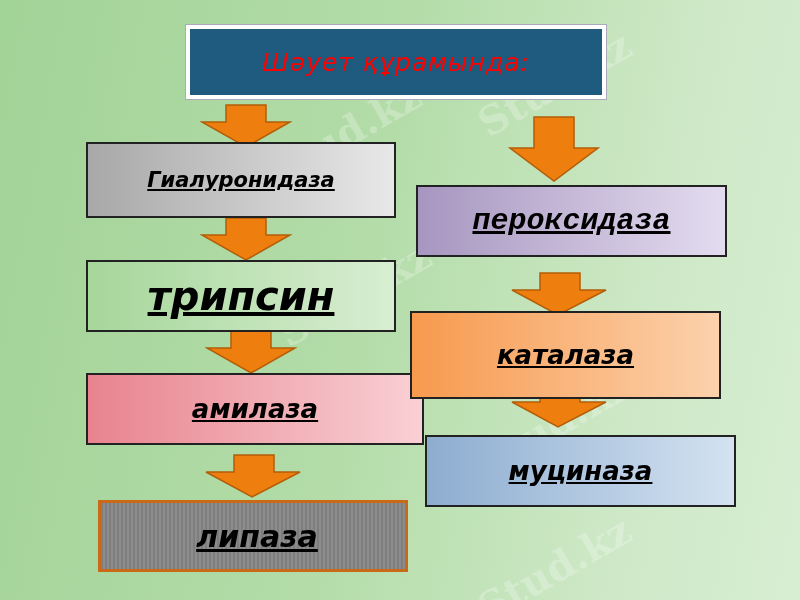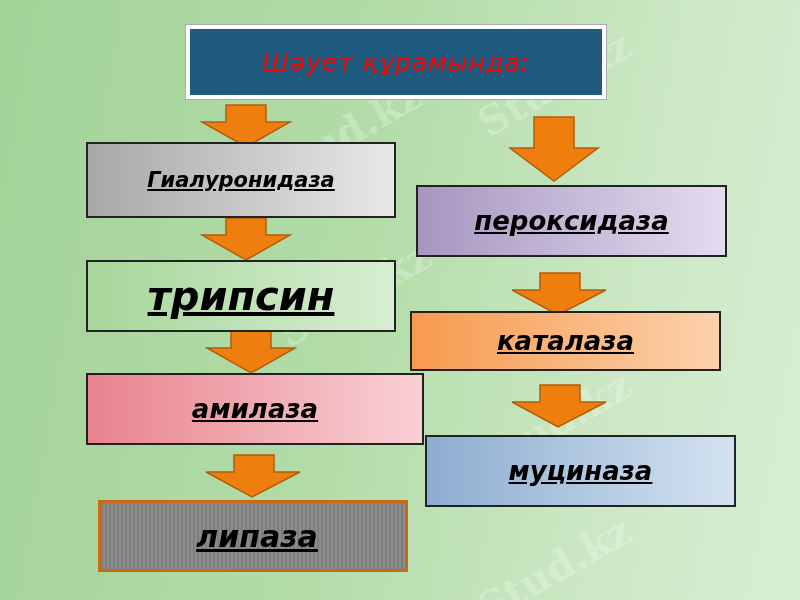--- a/index.html
+++ b/index.html
@@ -75,20 +75,20 @@
   <span style="font-size:40px;">трипсин</span>
 </div>
 <div class="box" style="left:86px;top:373px;width:338px;height:72px;background:linear-gradient(90deg,#e8838e,#f9d0d5);">
   <span style="font-size:26px;">амилаза</span>
 </div>
 <div class="box" style="left:98px;top:500px;width:310px;height:72px;border:3px solid #c86a18;background:repeating-linear-gradient(90deg,#7e7e7e 0,#7e7e7e 2px,#8c8c8c 2px,#8c8c8c 4px);">
   <span style="font-size:30px;padding-left:8px;">липаза</span>
 </div>
 
 <div class="box" style="left:416px;top:185px;width:311px;height:72px;background:linear-gradient(90deg,#a796c0,#e3dcef);">
-  <span style="font-size:26px;">пероксидаза</span>
+  <span style="font-size:30px;font-family:Liberation Mono, monospace;">пероксидаза</span>
 </div>
-<div class="box" style="left:410px;top:311px;width:311px;height:60px;background:linear-gradient(90deg,#f79a4e,#fcd1ac);">
+<div class="box" style="left:410px;top:311px;width:311px;height:88px;background:linear-gradient(90deg,#f79a4e,#fcd1ac);">
   <span style="font-size:26px;">каталаза</span>
 </div>
 <div class="box" style="left:425px;top:435px;width:311px;height:72px;background:linear-gradient(90deg,#8dadd0,#d4e2f1);">
   <span style="font-size:26px;">муциназа</span>
 </div>
 
 </body></html>

